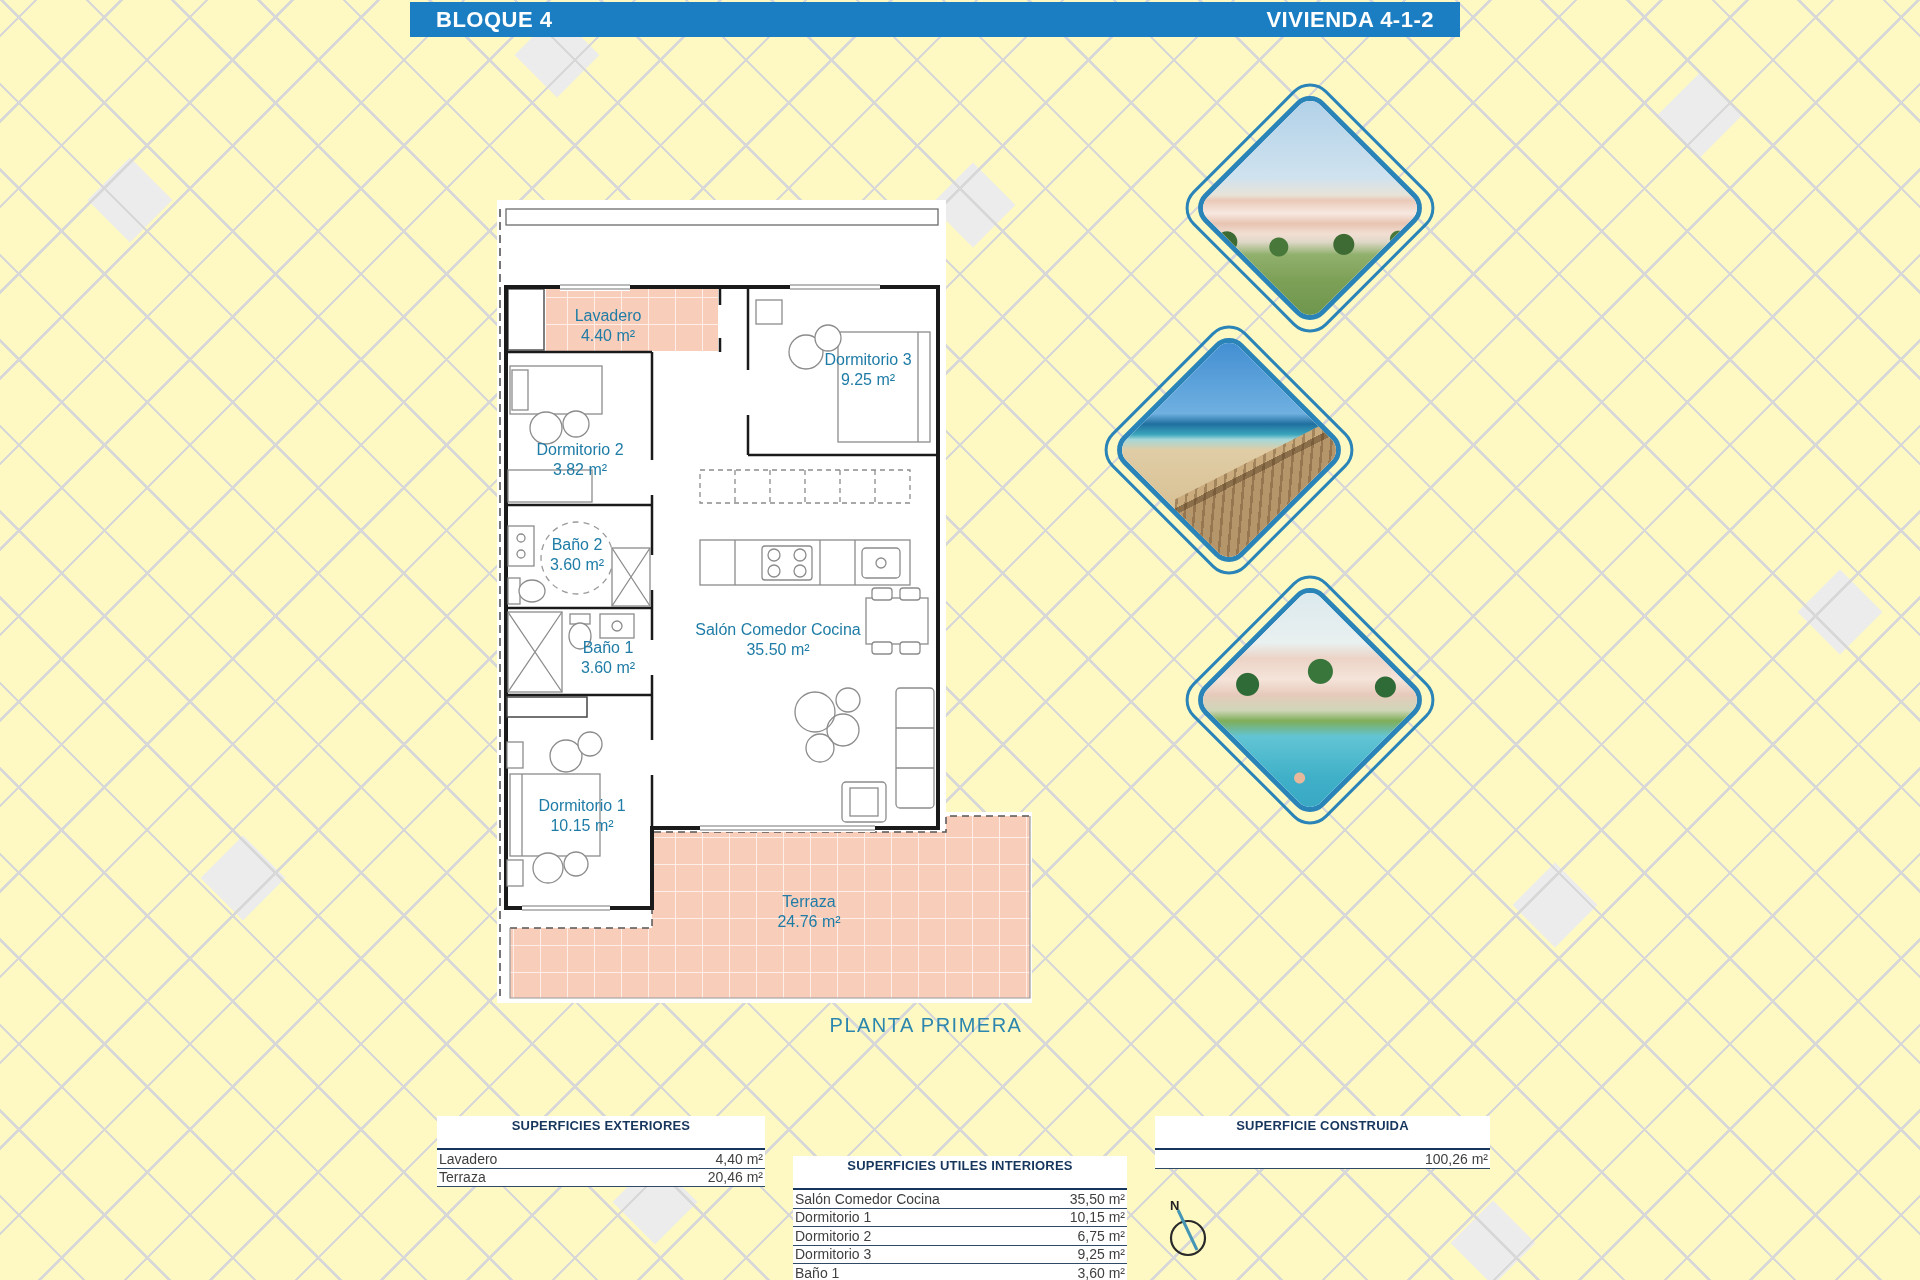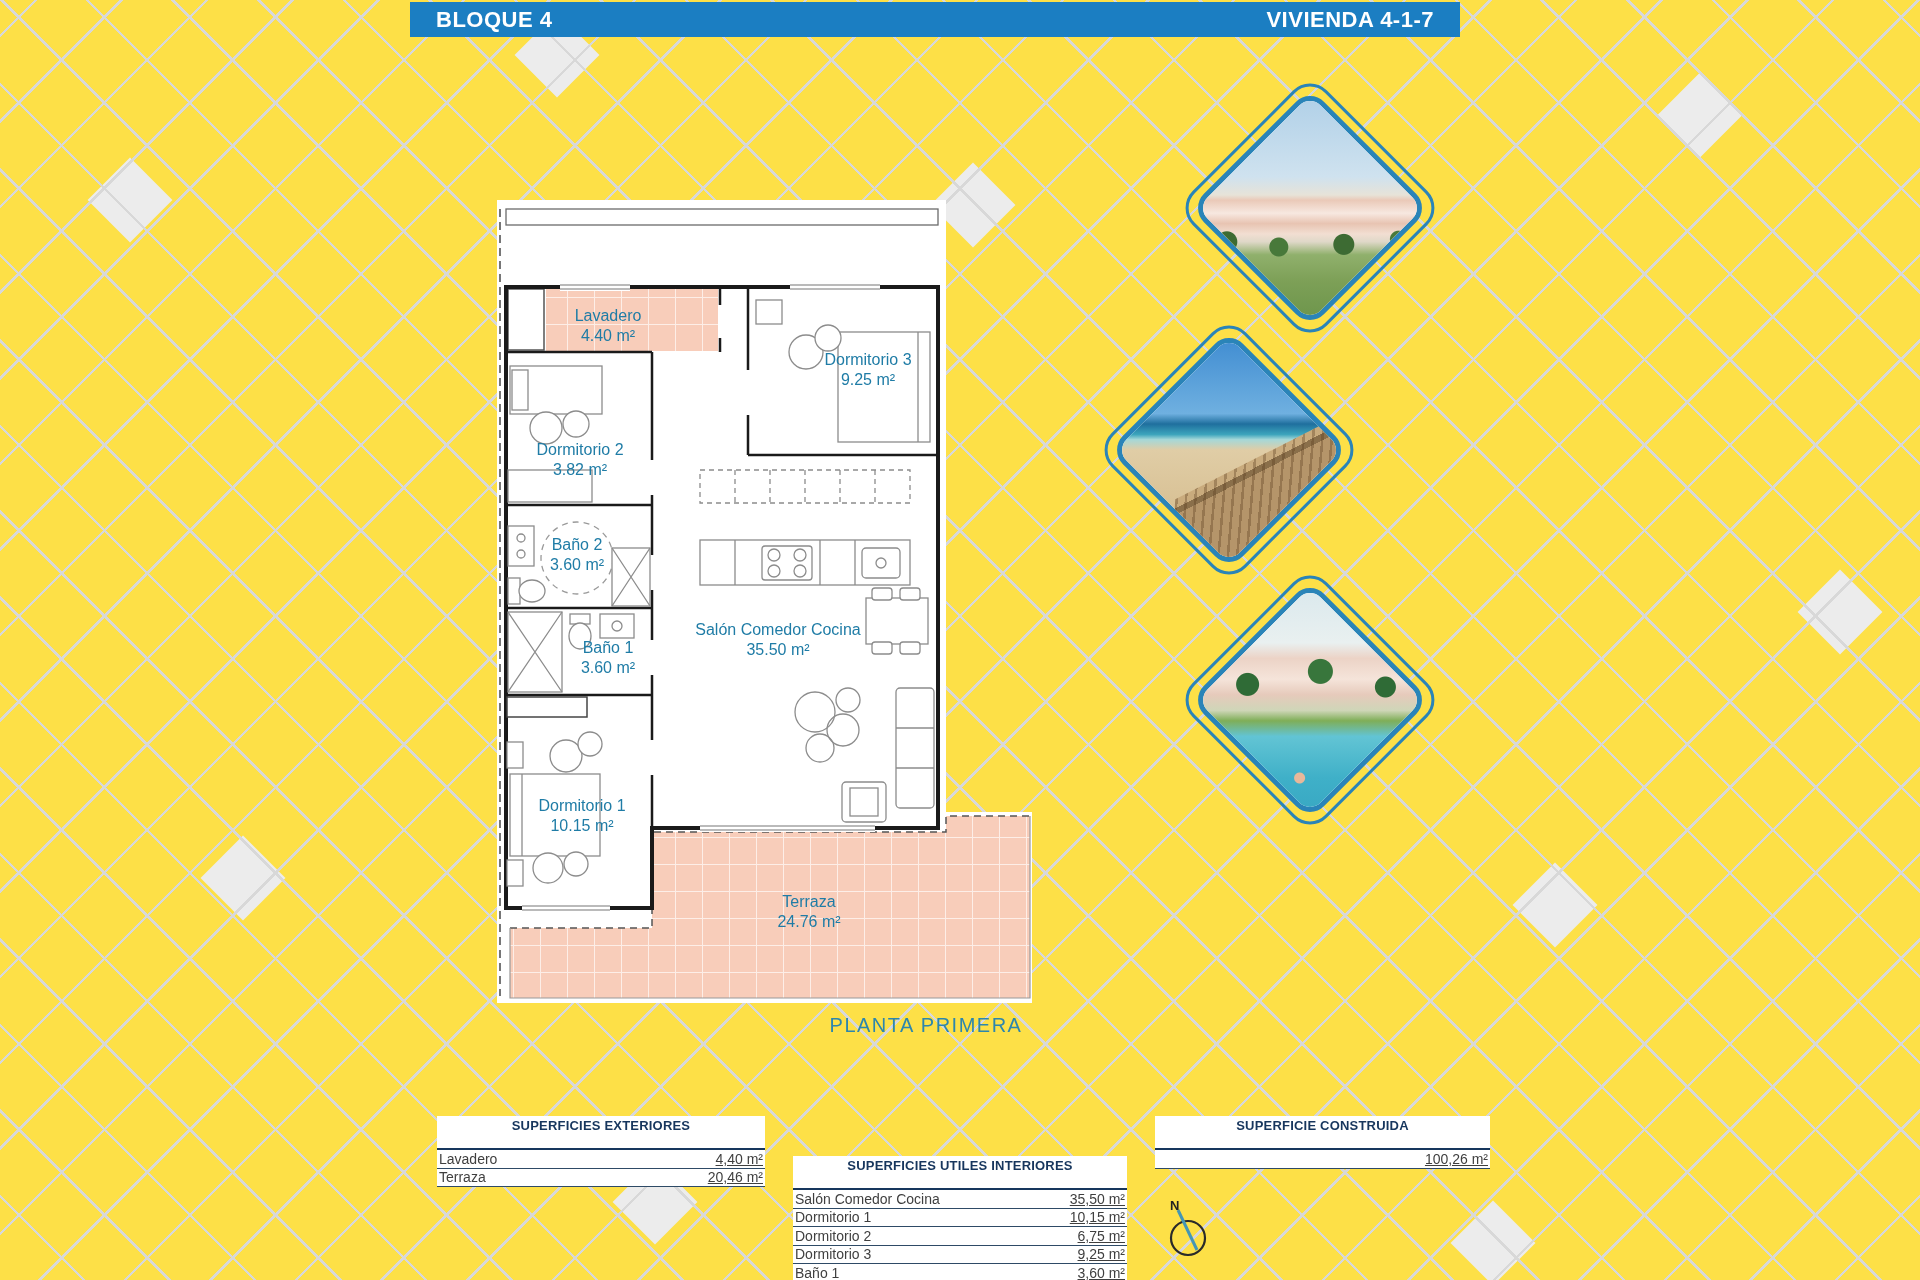--- a/index.html
+++ b/index.html
@@ -1,17 +1,17 @@
 <!DOCTYPE html>
 <html><head>
 <meta charset="utf-8">
 <style>
   html,body{margin:0;padding:0;background:#fff;}
   .canvas{position:relative;width:1920px;height:1280px;overflow:hidden;
-          font-family:"Liberation Sans",sans-serif;background:#fde047;}
+          font-family:"Liberation Sans",sans-serif;background:#fef9c3;}
   
   .lattice{position:absolute;inset:0;z-index:1;pointer-events:none;
     background:
       repeating-linear-gradient(45deg, transparent 0 58px, #d8d8d8 58px 60.5px),
       repeating-linear-gradient(-45deg, transparent 0 58px, #d8d8d8 58px 60.5px);}
   .bg-diamond{position:absolute;width:60px;height:60px;background:#ececec;
       transform:rotate(45deg);z-index:0;}
   
   .header-bar{position:absolute;left:410px;top:2px;width:1050px;height:35px;
       background:#1b7ec2;z-index:5;display:flex;align-items:center;
@@ -59,42 +59,42 @@
       radial-gradient(circle at 46% 80%, #e8b89a 0 5px, rgba(0,0,0,0) 6px),
       linear-gradient(180deg,#d5e6ec 0%,#e9f0f0 28%,#ecd3c6 34%,#f5e4da 42%,
         #e6cabb 48%,#cfd6b8 54%,#7fae58 58%,#62c4d4 64%,#3fb0c8 80%,#35a4c0 100%);}
   
   .stable{position:absolute;z-index:6;background:#fff;}
   .stable .ttl{font-size:13px;font-weight:bold;color:#17365d;text-align:center;
       padding:2px 0 15px 0;border-bottom:2.5px solid #17365d;letter-spacing:.2px;}
   .trow{display:flex;justify-content:space-between;align-items:center;
       height:17.5px;border-bottom:1.3px solid #2e4a66;font-size:14px;color:#3f3f3f;
       padding:0 2px;}
-  .trow .tv{text-align:right;text-decoration:underline;}
+  .trow .tv{text-align:right;}
 </style>
 </head>
 <body>
 
 <div class="canvas">
 
   <div class="bg-diamond" style="left:527px;top:25px;"></div>
   <div class="bg-diamond" style="left:943px;top:175px;"></div>
   <div class="bg-diamond" style="left:1670px;top:85px;"></div>
   <div class="bg-diamond" style="left:1810px;top:582px;"></div>
   <div class="bg-diamond" style="left:625px;top:1172px;"></div>
   <div class="bg-diamond" style="left:1048px;top:1222px;"></div>
   <div class="bg-diamond" style="left:1463px;top:1213px;"></div>
   <div class="bg-diamond" style="left:213px;top:848px;"></div>
   <div class="bg-diamond" style="left:100px;top:170px;"></div>
   <div class="bg-diamond" style="left:1525px;top:875px;"></div>
   <div class="lattice"></div>
 
   <div class="header-bar">
     <span>BLOQUE 4</span>
-    <span>VIVIENDA 4-1-7</span>
+    <span>VIVIENDA 4-1-2</span>
   </div>
 
   <svg class="plan-svg" width="1920" height="1280" viewBox="0 0 1920 1280">
     <defs>
       <pattern id="hatch" width="27" height="27" patternUnits="userSpaceOnUse">
         <rect width="27" height="27" fill="#f8cdba"></rect>
         <path d="M0 0H27M0 0V27" stroke="rgba(255,255,255,0.65)" stroke-width="2"></path>
       </pattern>
     </defs>
 

